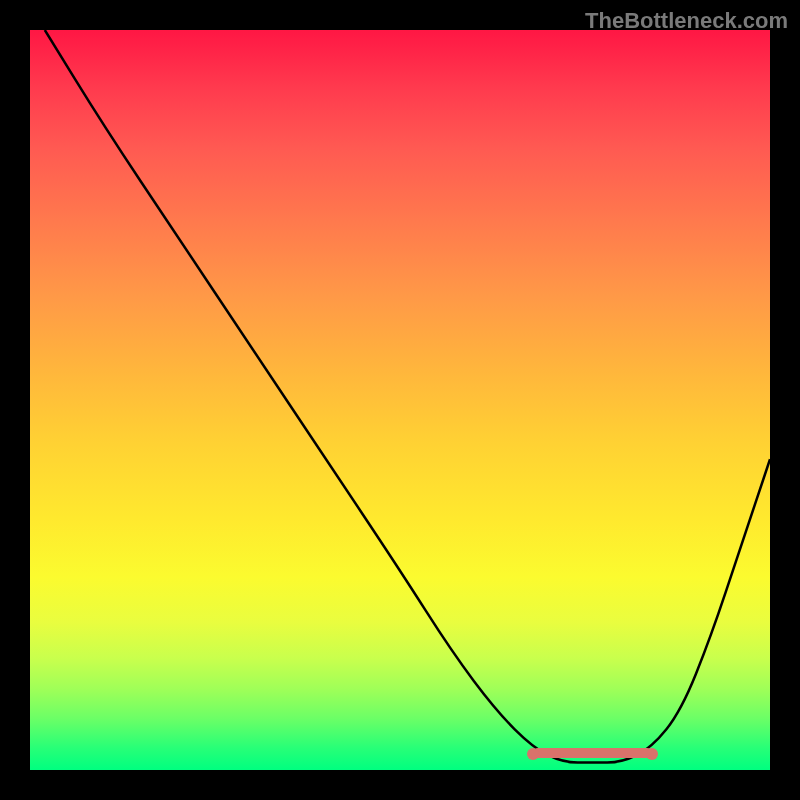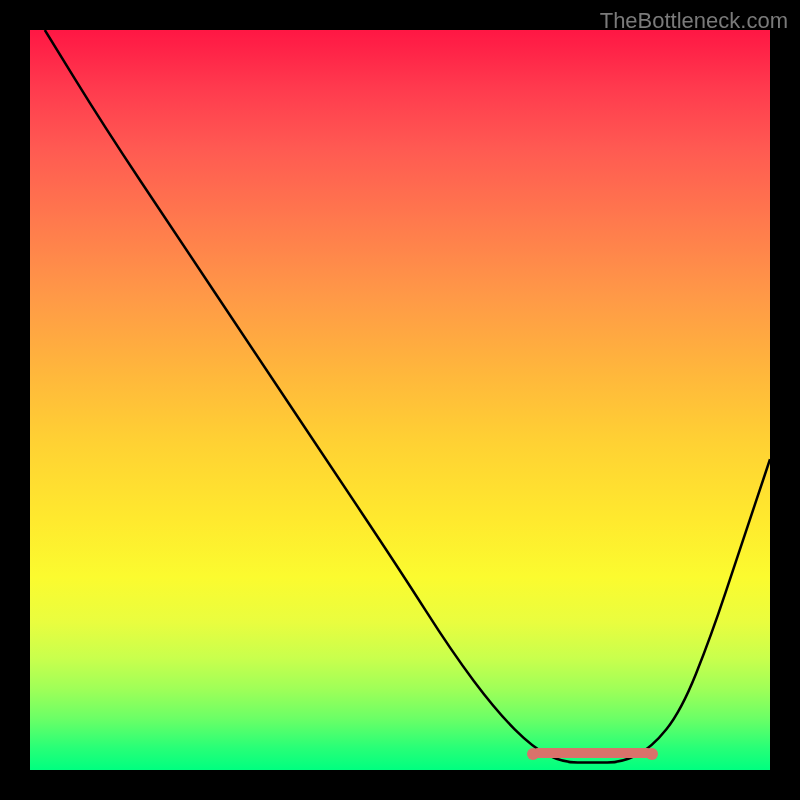--- a/index.html
+++ b/index.html
@@ -1,17 +1,17 @@
 <!DOCTYPE html>
 <html><head>
 <meta charset="utf-8">
 <style>
   * { margin: 0; padding: 0; box-sizing: border-box; }
   body { width: 800px; height: 800px; background: #000; position: relative; font-family: Arial, sans-serif; }
-  .watermark { position: absolute; top: 8px; right: 12px; color: #7a7a7a; font-size: 22px; font-weight: 400; z-index: 10; }
+  .watermark { position: absolute; top: 8px; right: 12px; color: #7a7a7a; font-size: 22px; font-weight: 700; z-index: 10; }
   .plot-area { position: absolute; left: 30px; top: 30px; width: 740px; height: 740px; }
   .gradient-bg { position: absolute; inset: 0; background: linear-gradient(to bottom,
       #ff1744 0%,
       #ff3b4e 8%,
       #ff5a52 16%,
       #ff7a4d 26%,
       #ff9947 36%,
       #ffb63c 46%,
       #ffd233 56%,
       #ffe92e 66%,

